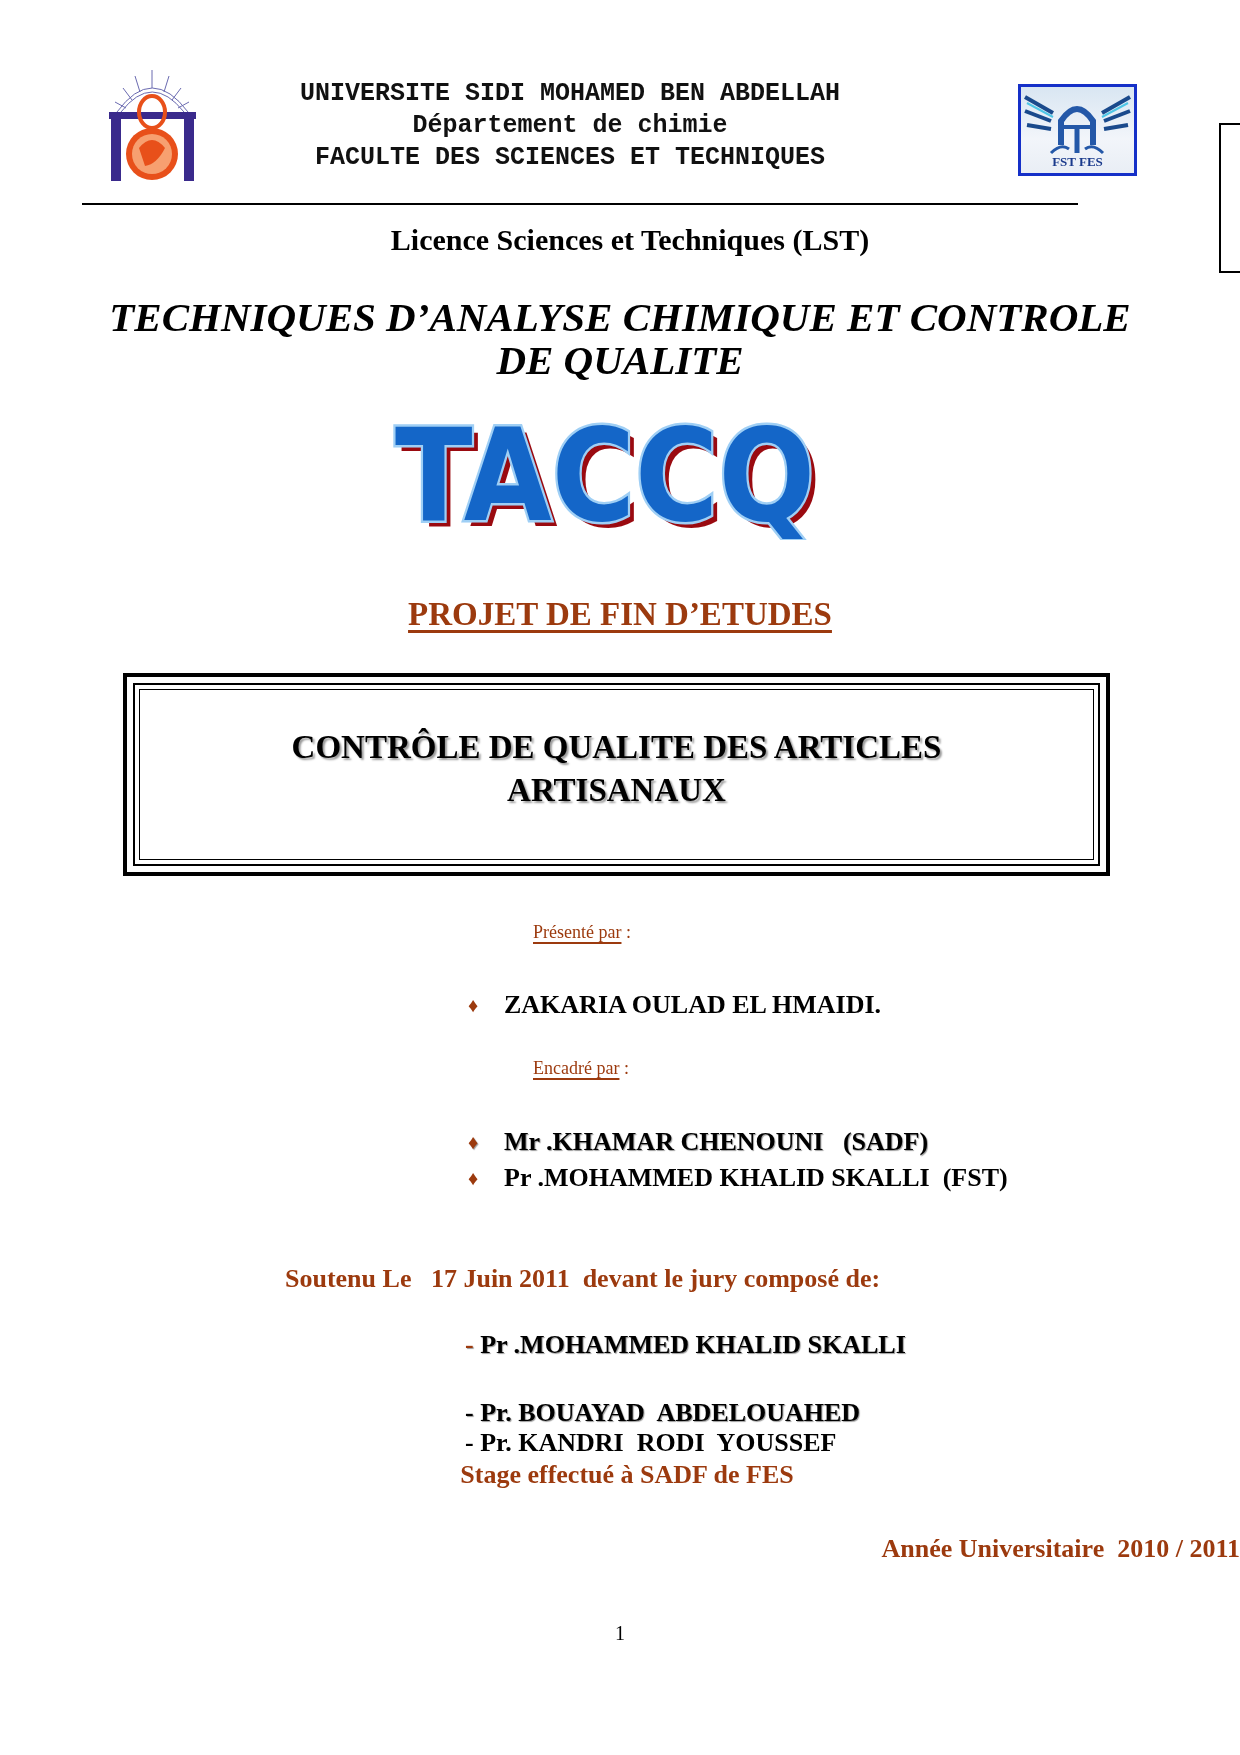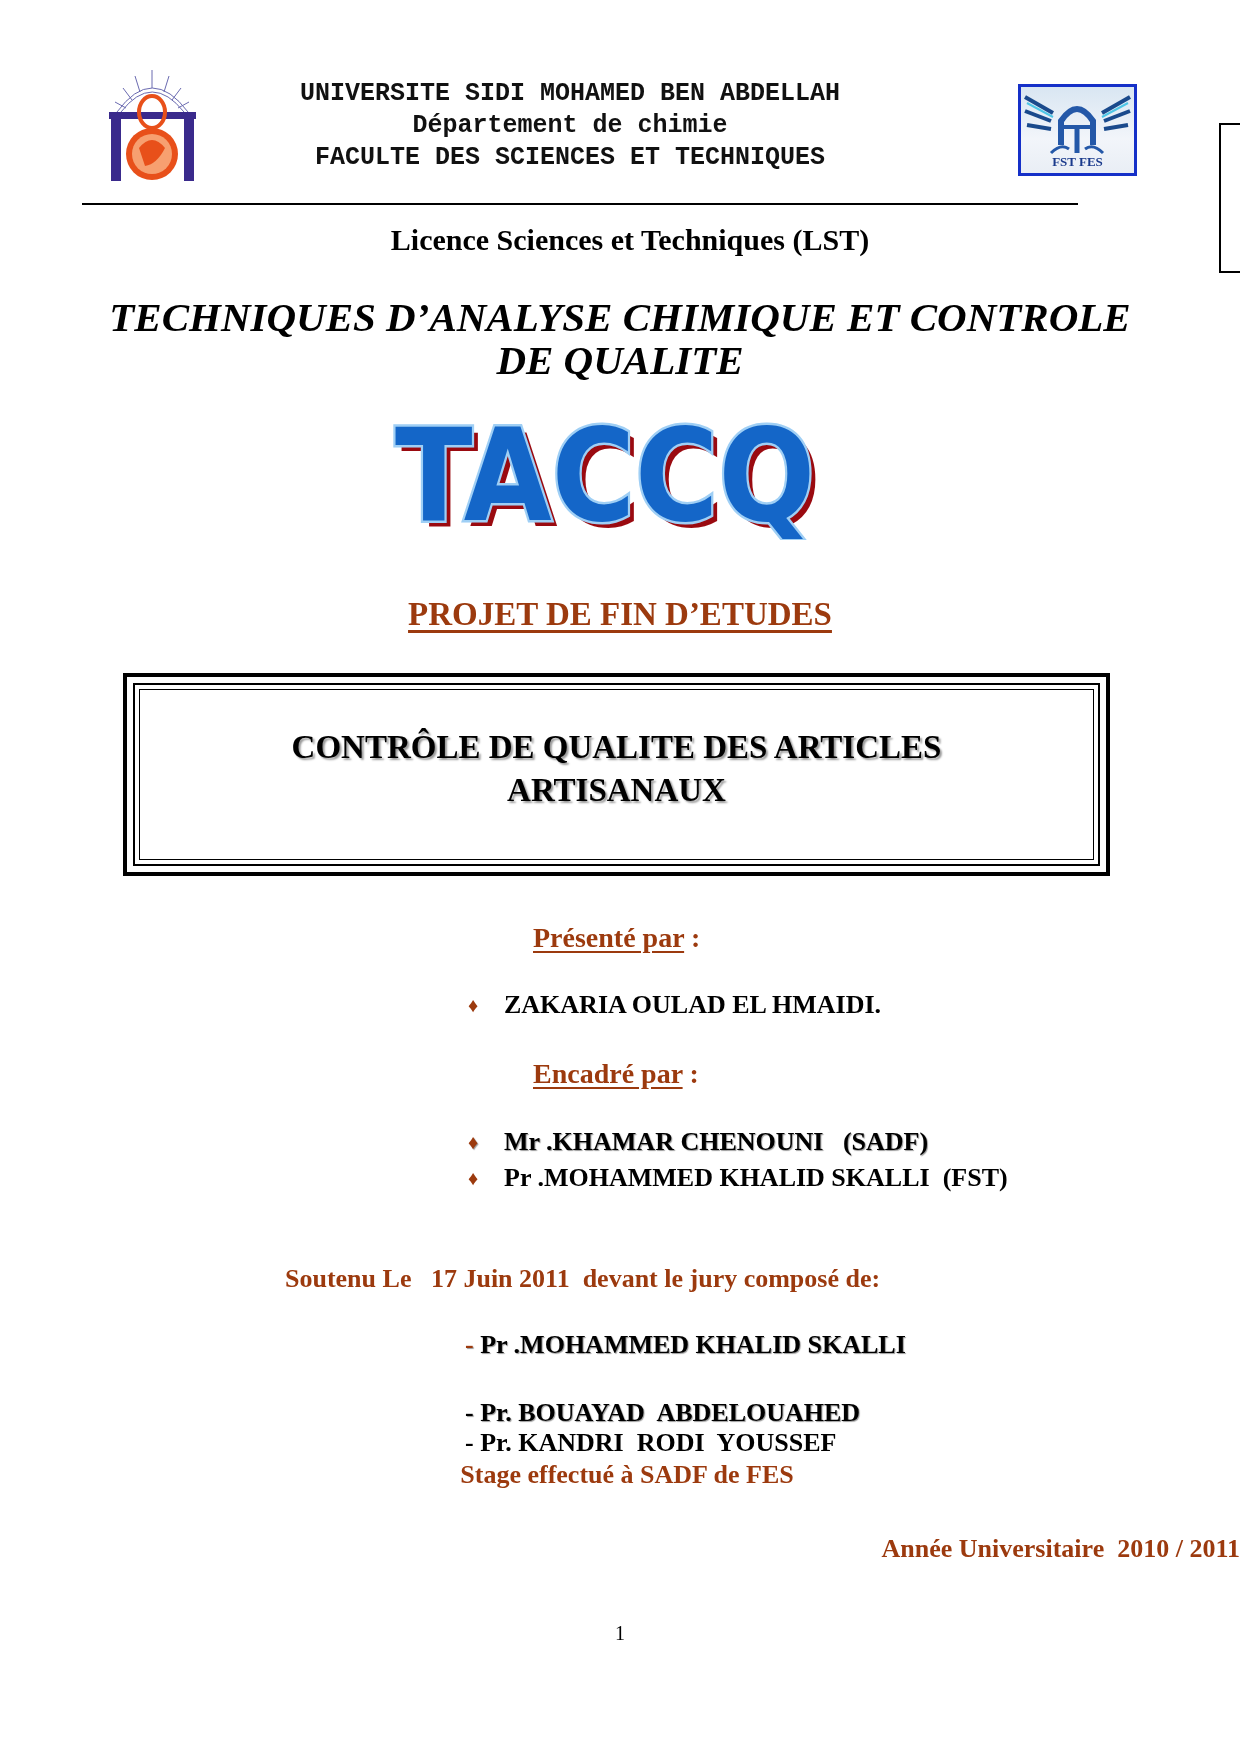--- a/index.html
+++ b/index.html
@@ -21,21 +21,21 @@
     
     .taccq { left:380px; top:408px; width:450px; height:132px; }
 
     .projet { left:0; width:1240px; top:596px; font-weight:bold; font-size:33px; color:#9c3a0e; text-decoration:underline; text-decoration-thickness:3px; text-underline-offset:5px; }
 
     .frame { left:123px; top:673px; width:987px; height:203px; border:4px solid #000; box-sizing:border-box; }
     .frame-inner { position:absolute; left:6px; top:6px; right:6px; bottom:6px; border:2px solid #000; }
     .frame-inner2 { position:absolute; left:4px; top:4px; right:4px; bottom:4px; border:1px solid #000; }
     .frame-title { left:123px; width:987px; top:726px; font-weight:bold; font-size:33px; line-height:43px; text-shadow:2px 2px 2px #9a9a9a; }
 
-    .label-orange { font-weight:bold; font-size:28px; color:#9c3a0e; }
+    .label-orange { font-weight:normal; font-size:18px; color:#9c3a0e; }
     .label-orange .u { text-decoration:underline; text-decoration-thickness:2px; text-underline-offset:4px; }
     .bullet-row { font-weight:bold; font-size:26px; display:flex; align-items:center; }
     .diamond { color:#9c3a0e; font-size:20px; width:36px; display:inline-block; }
     .shadowed { text-shadow:1px 1px 1px #9a9a9a; }
 
     .soutenu { left:285px; top:1264px; font-weight:bold; font-size:26px; color:#9c3a0e; white-space:pre; }
     .jury { left:465px; font-weight:bold; font-size:26px; white-space:pre; }
     .dash-orange { color:#9c3a0e; }
     .stage { left:0; width:1240px; font-weight:bold; font-size:26px; color:#9c3a0e; white-space:pre; }
     .pagenum { left:0; width:1240px; top:1622px; font-size:20px; }

